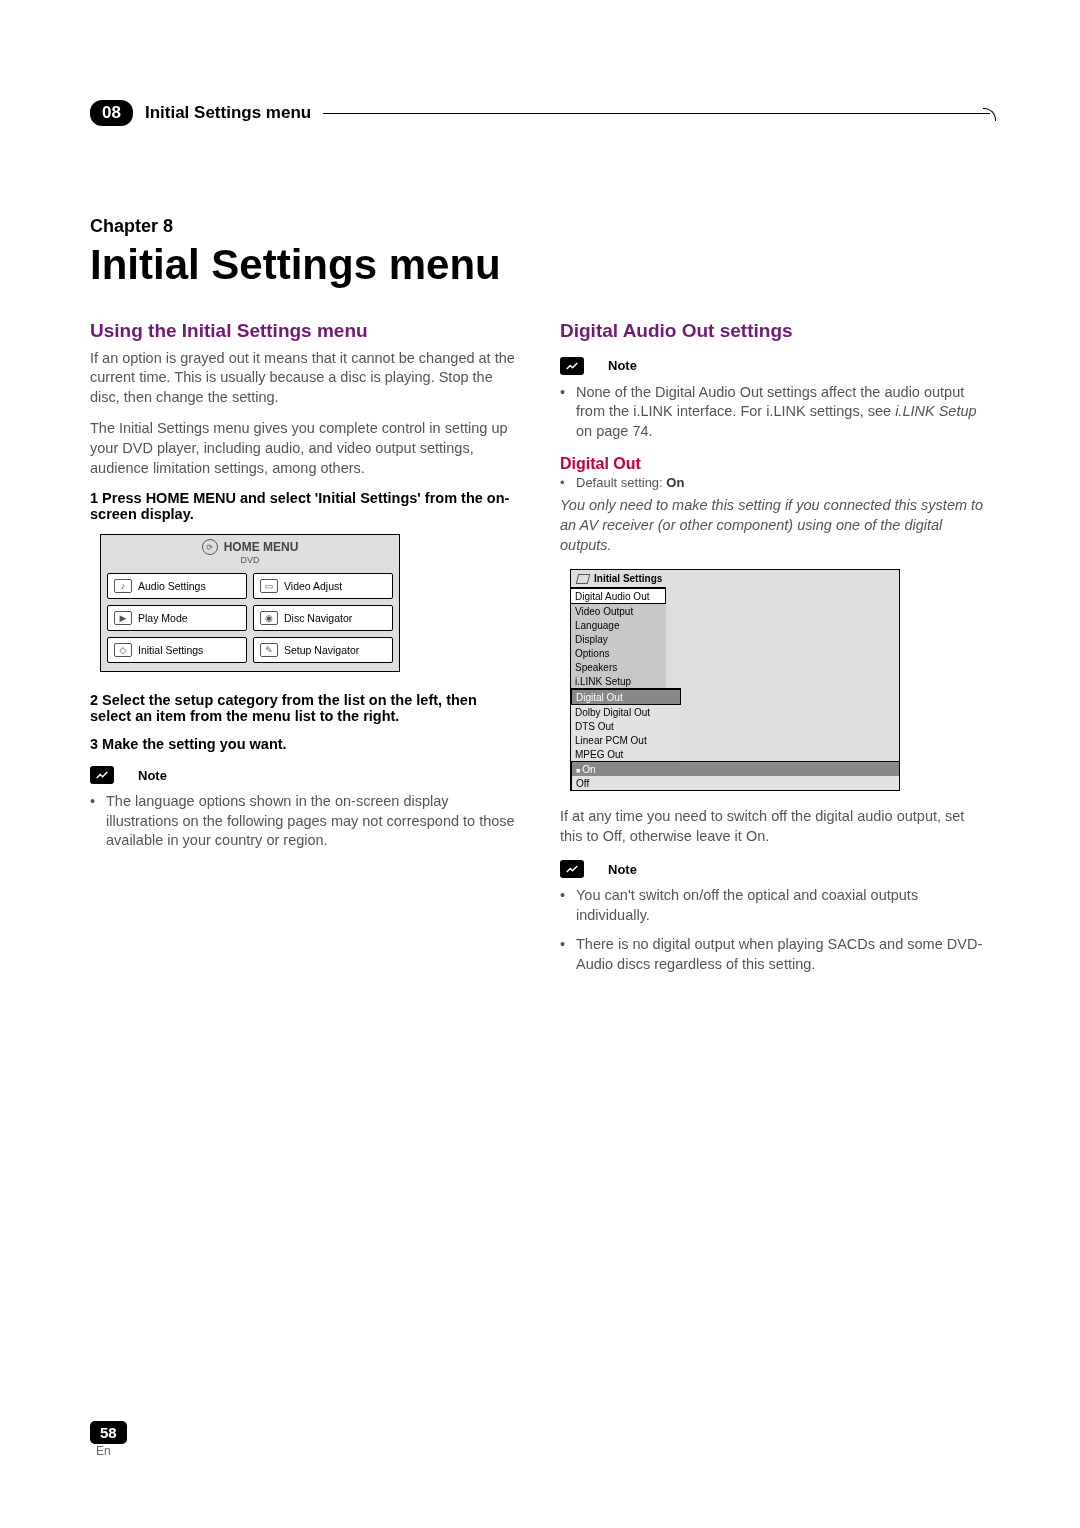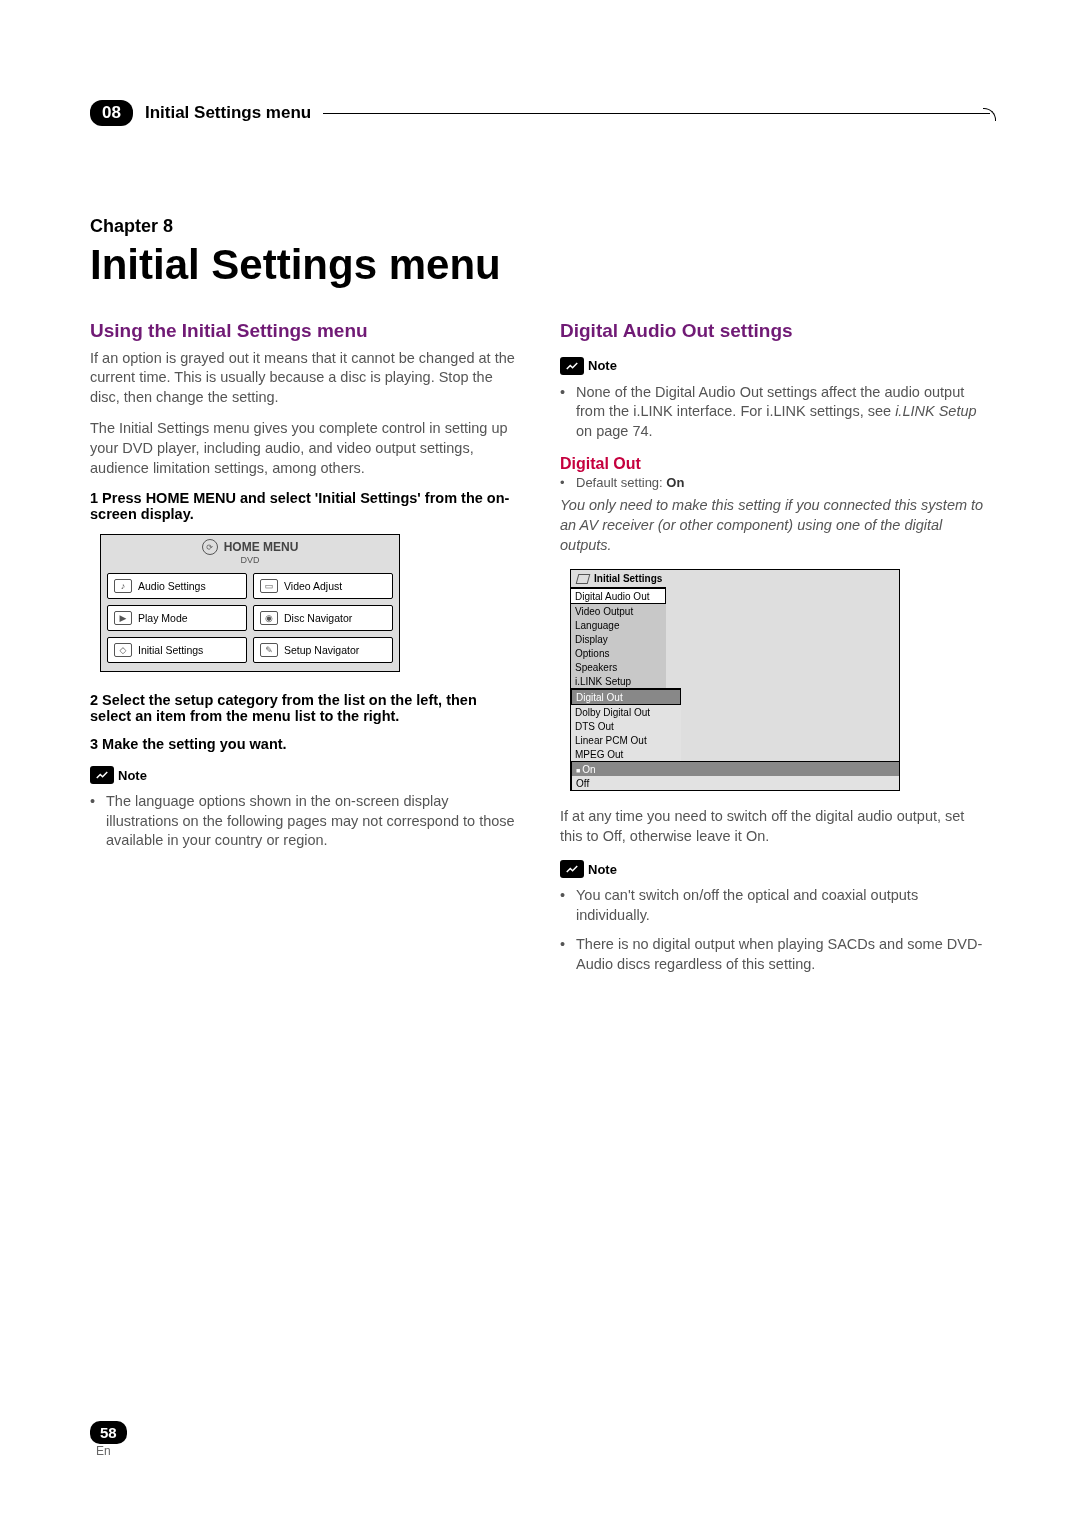--- a/index.html
+++ b/index.html
@@ -49,21 +49,21 @@
     border-bottom: none;
     border-radius: 0 12px 0 0;
   }
   .chapter-label { font-weight: bold; font-size: 18px; margin-bottom: 4px; }
   .chapter-title { font-weight: bold; font-size: 42px; margin-bottom: 30px; }
   .columns { display: flex; gap: 40px; }
   .col { flex: 1 1 0; }
   .section-h { color: #701a75; font-weight: bold; font-size: 19px; line-height: 1.25; margin-bottom: 6px; }
   .body-text { font-size: 14.5px; color: #555; line-height: 1.35; margin-bottom: 12px; }
   .step-bold { font-size: 14.5px; font-weight: bold; margin-bottom: 12px; }
-  .note-row { display: flex; align-items: center; gap: 4px; margin: 14px 0 8px 0; }
+  .note-row { display: flex; align-items: center; gap: 24px; margin: 14px 0 8px 0; }
   .note-icon {
     width: 24px; height: 18px; background: #000; border-radius: 3px;
     display: inline-flex; align-items: center; justify-content: center;
     color: #fff;
   }
   .note-icon svg { width: 14px; height: 14px; }
   .note-label { font-weight: bold; font-size: 13px; }
   .bullet-list { list-style: none; }
   .bullet-list li {
     font-size: 14.5px; color: #555; line-height: 1.35;
@@ -133,21 +133,21 @@
   .settings-right .sel { background:#888; color:#fff; }
   .opt-dot::before { content:"■ "; font-size:7px; }
 
   .page-num {
     position: absolute;
     left: 90px;
     bottom: 70px;
   }
   .page-num-badge {
     background:#000; color:#fff; font-weight:bold; font-size:15px;
-    padding:3px 10px; border-radius:10px; display:inline-block;
+    padding:3px 10px; border-radius:5px; display:inline-block;
   }
   .page-num-sub { font-size:12px; color:#666; padding-left:6px; }
 </style>
 </head>
 <body>
 
 <div class="page">
   <div class="header-row">
     <div class="header-badge">08</div>
     <div class="header-title">Initial Settings menu</div>

